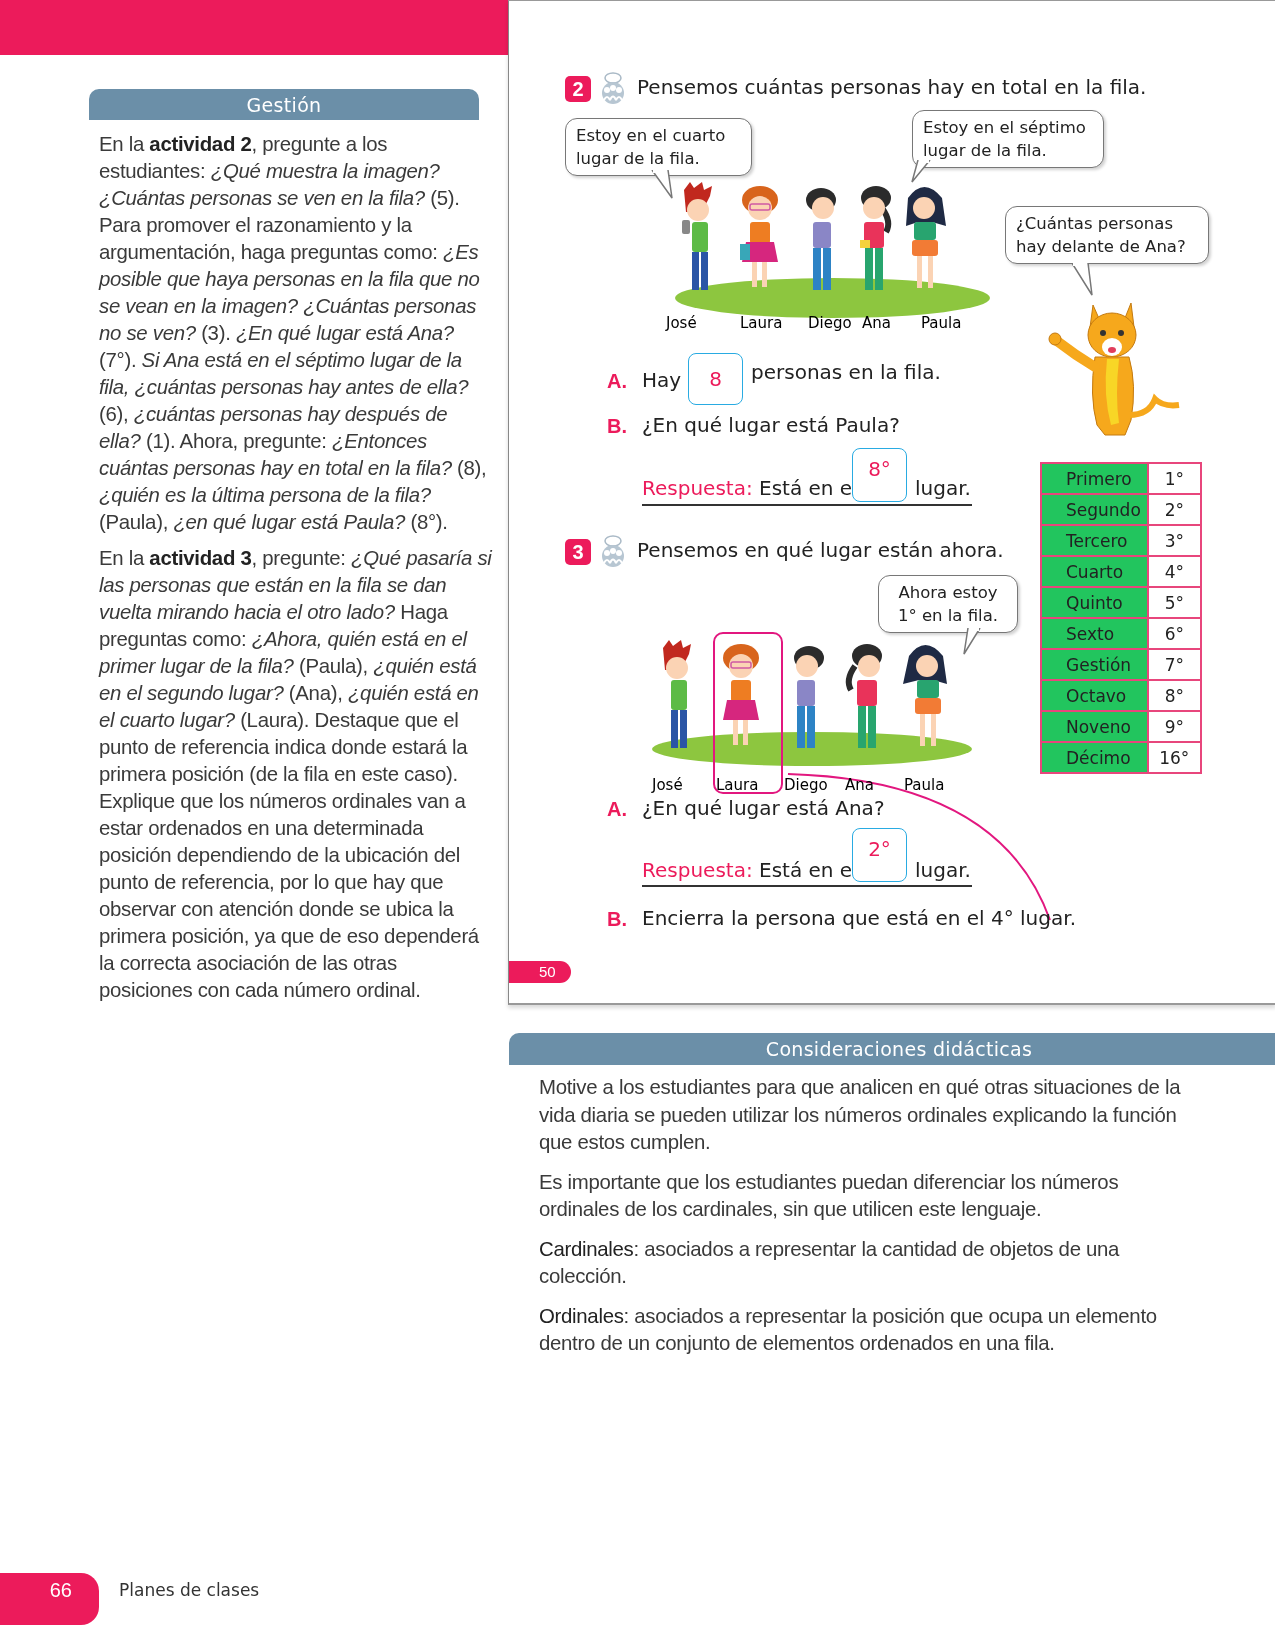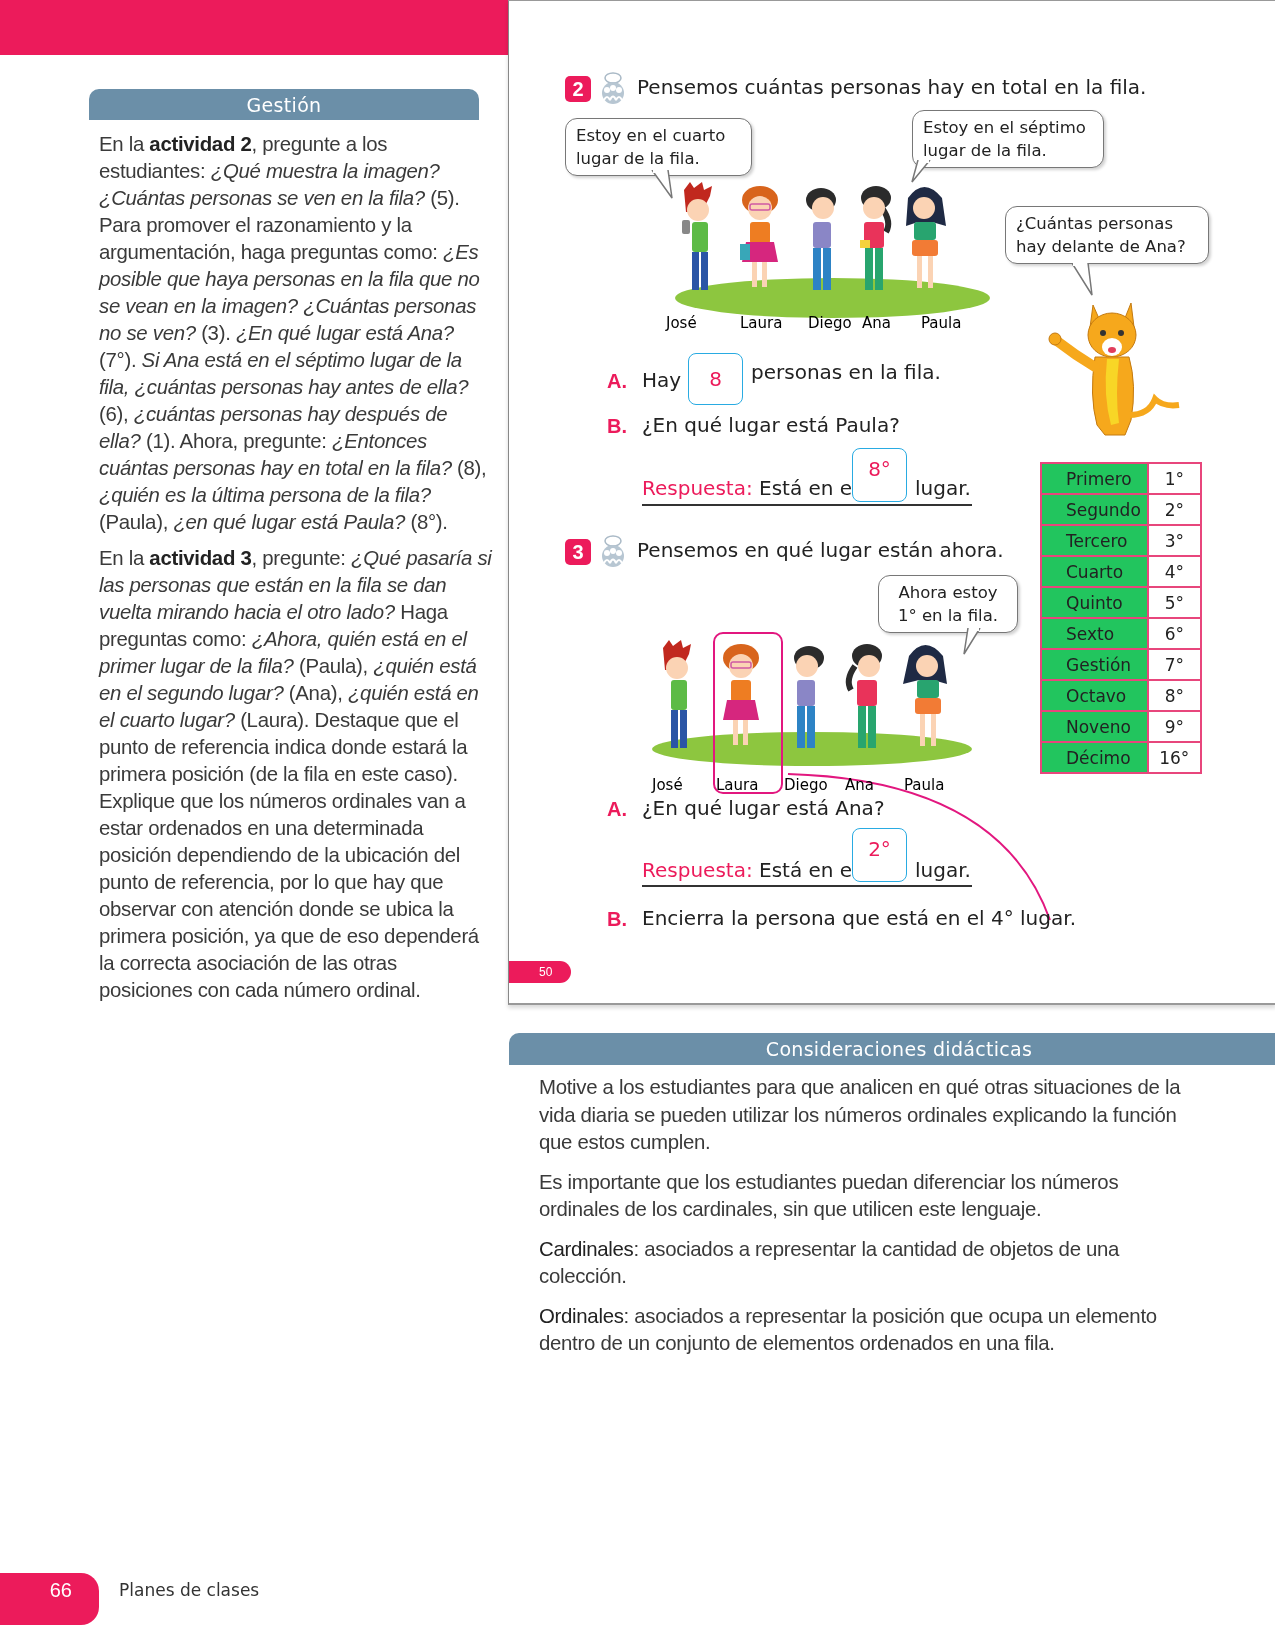--- a/index.html
+++ b/index.html
@@ -42,21 +42,21 @@
   .answer-box { border:1.5px solid #29abe2; border-radius:8px; background:#fff; color:#ec1b5b; text-align:center; font-size:20px; }
   .resp-label { color:#ec1b5b; }
   .underline { height:2px; background:#333; }
 
   .ord-table { border-collapse:collapse; font-size:17px; }
   .ord-table td { border:2px solid #e8467c; height:29px; padding:0 6px; }
   .ord-table td.word { background:#22c55e; width:74px; color:#222;padding-left:24px; }
   .ord-table td.num { background:#fff; width:39px; text-align:center; color:#222; }
 
   .pn-pill { background:#ec1b5b; color:#fff; border-radius:0 14px 14px 0; }
-  .pn-inner { left:509px; top:961px; width:62px; height:22px; line-height:22px; font-size:12px; padding-left:30px; box-sizing:border-box; }
+  .pn-inner { left:509px; top:961px; width:62px; height:22px; line-height:22px; font-size:15px; padding-left:30px; box-sizing:border-box; }
   .pn-outer { left:0; top:1573px; width:99px; height:52px; line-height:35px; font-size:20px; text-align:right; padding-right:27px; box-sizing:border-box; border-radius:0 18px 18px 0; }
   .footer-text { left:119px; top:1580px; font-size:17px; color:#333; font-family:"DejaVu Sans", sans-serif; }
 </style>
 </head>
 <body>
 
 <div class="abs topbar"></div>
 
 <div class="abs page-frame"></div>
 <div class="abs top-rule"></div>

